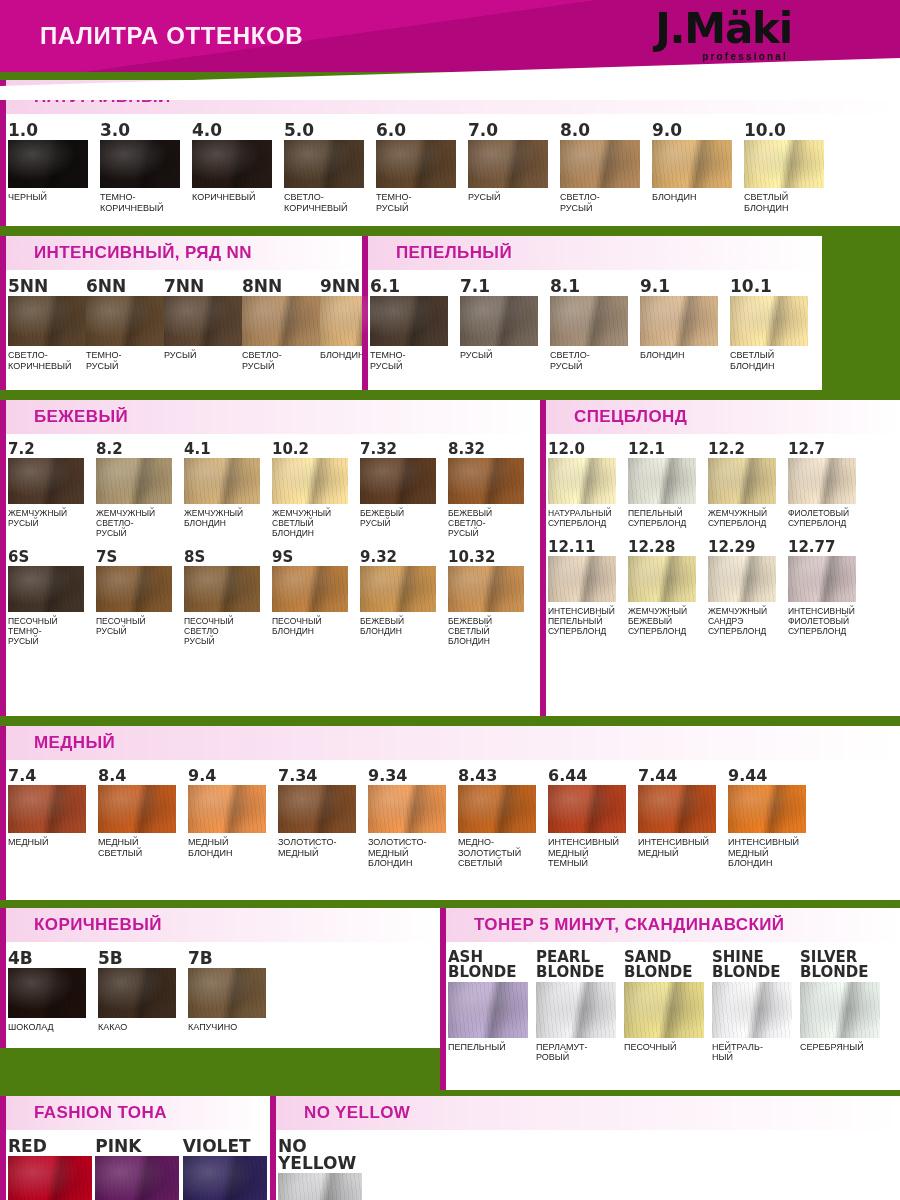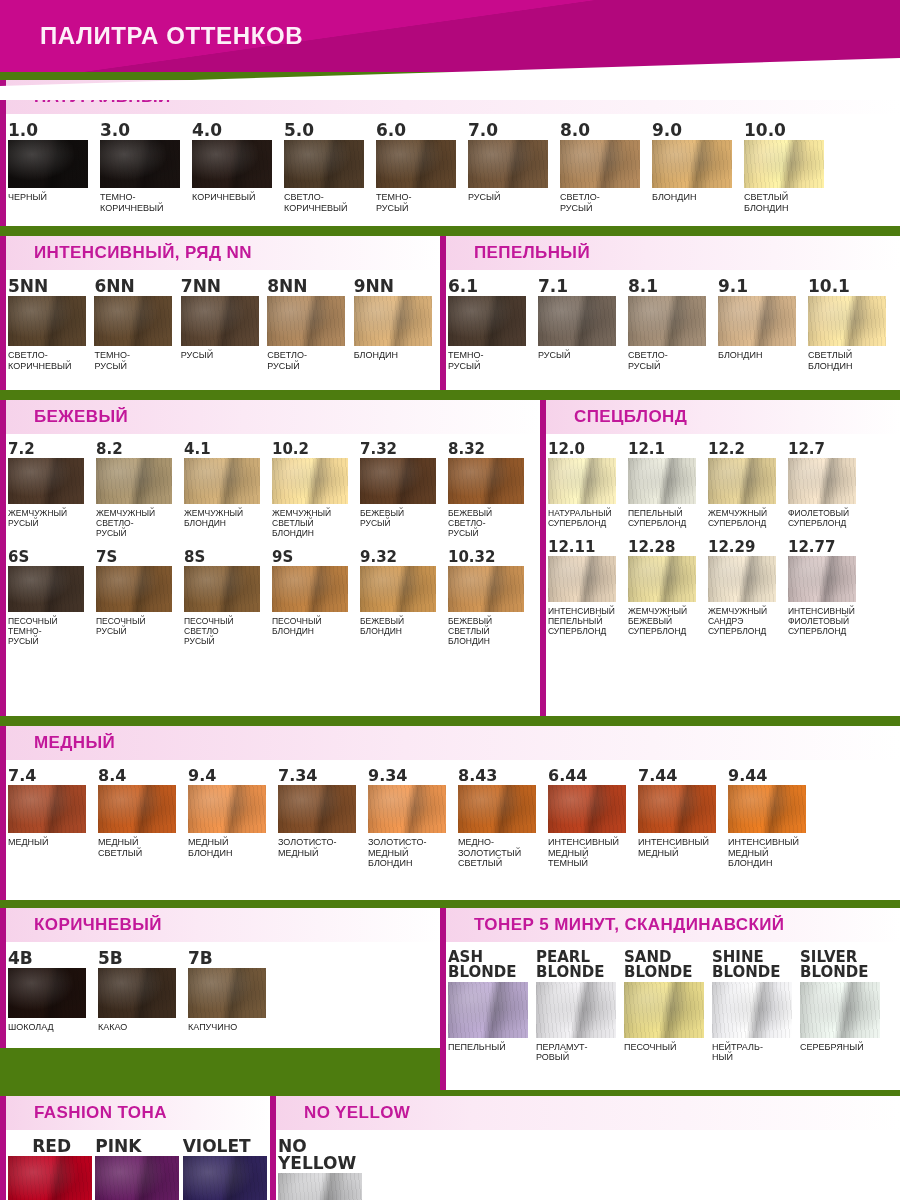--- a/index.html
+++ b/index.html
@@ -129,20 +129,24 @@
   .sz-h .chip { width: 92px; }
 </style>
 </head>
 <body>
 
 <div id="page">
 
   <div class="header">
     <div class="diag-light"></div>
     <div class="title">ПАЛИТРА ОТТЕНКОВ</div>
+    <div class="logo-wrap">
+      <div class="logo-main">J.Mäki</div>
+      <div class="logo-sub">professional</div>
+    </div>
   </div>
   <div class="header-wedge"></div>
 
   <div class="section" style="margin-top:8px;">
     <div class="sec-head">
       <div class="bar"></div>
       <div class="sec-title">НАТУРАЛЬНЫЙ</div>
     </div>
     <div class="sec-body sz-a" style="height:112px;">
       <div class="side-bar"></div>
@@ -196,21 +200,21 @@
             <div class="sw" style="background: linear-gradient(100deg, rgb(198, 184, 126) 0%, rgb(242, 224, 154) 22%, rgb(255, 246, 169) 48%, rgb(189, 175, 120) 58%, rgb(242, 224, 154) 74%, rgb(255, 242, 166) 100%);"></div>
             <div class="nm">СВЕТЛЫЙ
 БЛОНДИН</div>
           </div>
         </div>
     </div>
   </div>
 
   <div class="row-band" style="margin-top:10px;">
     <div class="cols">
-      <div class="col section" style="width:440px;">
+      <div class="col section" style="width:362px;">
         <div class="sec-head">
           <div class="bar"></div>
           <div class="sec-title">ИНТЕНСИВНЫЙ, РЯД NN</div>
         </div>
         <div class="sec-body sz-b" style="height:120px;">
           <div class="side-bar"></div>
           <div class="swatch-row" id="r-nn">
               <div class="chip">
                 <div class="code" style="white-space: pre-line;">5NN</div>
                 <div class="sw" style="background: linear-gradient(100deg, rgb(69, 52, 34) 0%, rgb(84, 64, 42) 22%, rgb(92, 70, 46) 48%, rgb(66, 50, 33) 58%, rgb(84, 64, 42) 74%, rgb(91, 69, 45) 100%);"></div>
@@ -592,21 +596,21 @@
     <div class="cols">
       <div class="col section" style="width:270px;">
         <div class="sec-head">
           <div class="bar"></div>
           <div class="sec-title">FASHION ТОНА</div>
         </div>
         <div class="sec-body sz-h" style="height:110px;">
           <div class="side-bar"></div>
           <div class="swatch-row" id="r-fa">
               <div class="chip">
-                <div class="code" style="white-space: pre-line; text-align: center;">RED</div>
+                <div class="code" style="white-space: pre-line;">RED</div>
                 <div class="sw" style="background: linear-gradient(100deg, rgb(145, 0, 23) 0%, rgb(177, 0, 28) 22%, rgb(195, 0, 31) 48%, rgb(138, 0, 22) 58%, rgb(177, 0, 28) 74%, rgb(191, 0, 30) 100%);"></div>
               </div>
               <div class="chip">
                 <div class="code" style="white-space: pre-line;">PINK</div>
                 <div class="sw" style="background: linear-gradient(100deg, rgb(78, 21, 75) 0%, rgb(95, 26, 92) 22%, rgb(105, 29, 101) 48%, rgb(74, 20, 72) 58%, rgb(95, 26, 92) 74%, rgb(103, 28, 99) 100%);"></div>
               </div>
               <div class="chip">
                 <div class="code" style="white-space: pre-line;">VIOLET</div>
                 <div class="sw" style="background: linear-gradient(100deg, rgb(38, 28, 72) 0%, rgb(46, 34, 88) 22%, rgb(51, 37, 97) 48%, rgb(36, 27, 69) 58%, rgb(46, 34, 88) 74%, rgb(50, 37, 95) 100%);"></div>
               </div>

